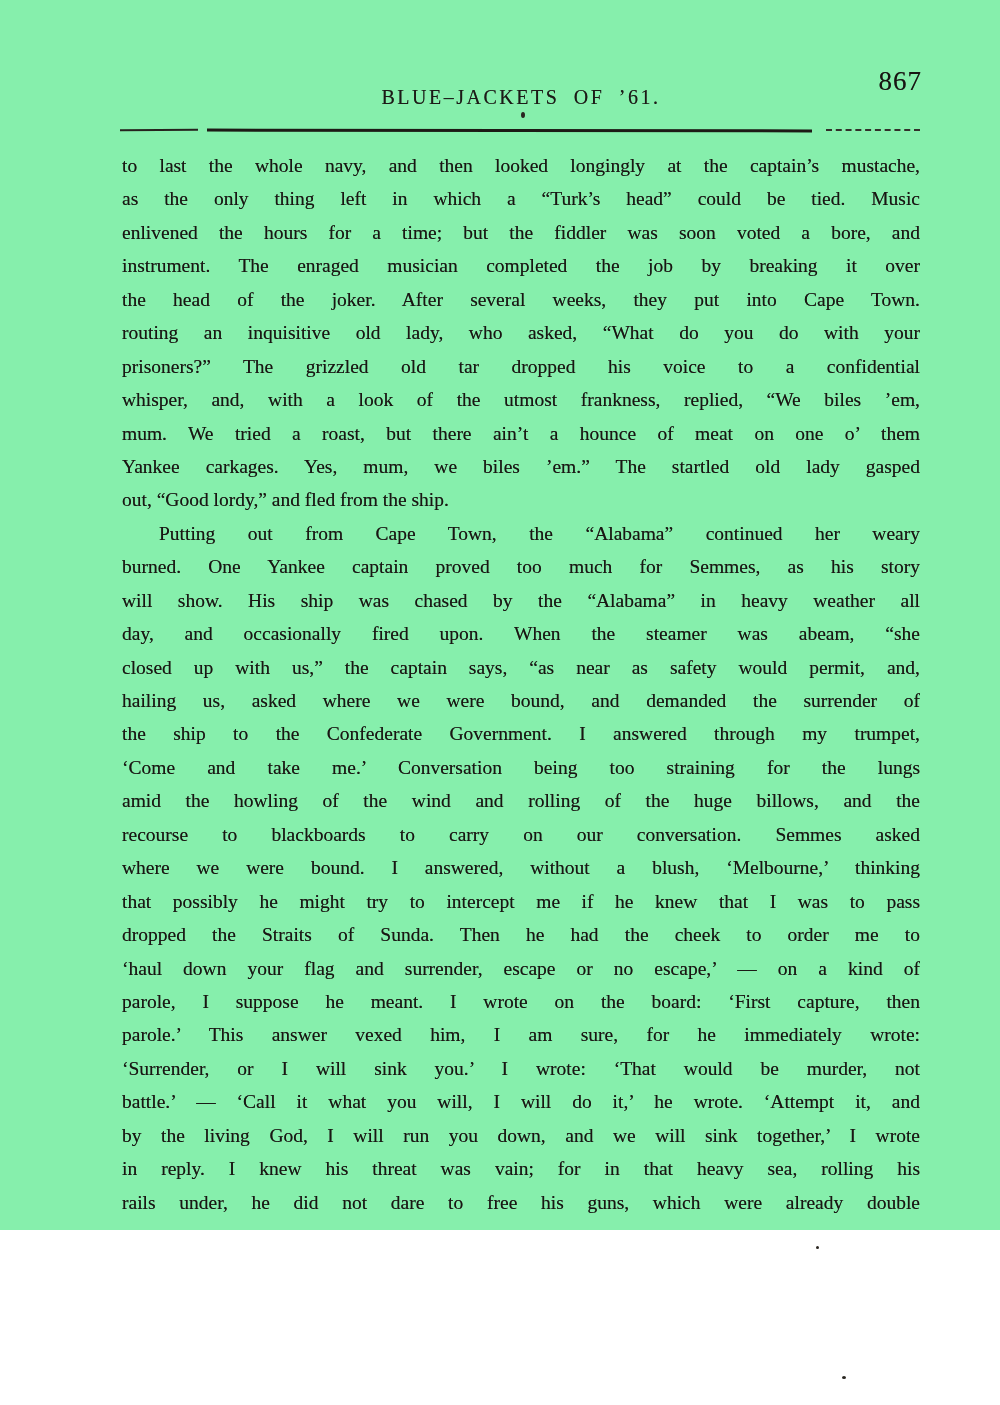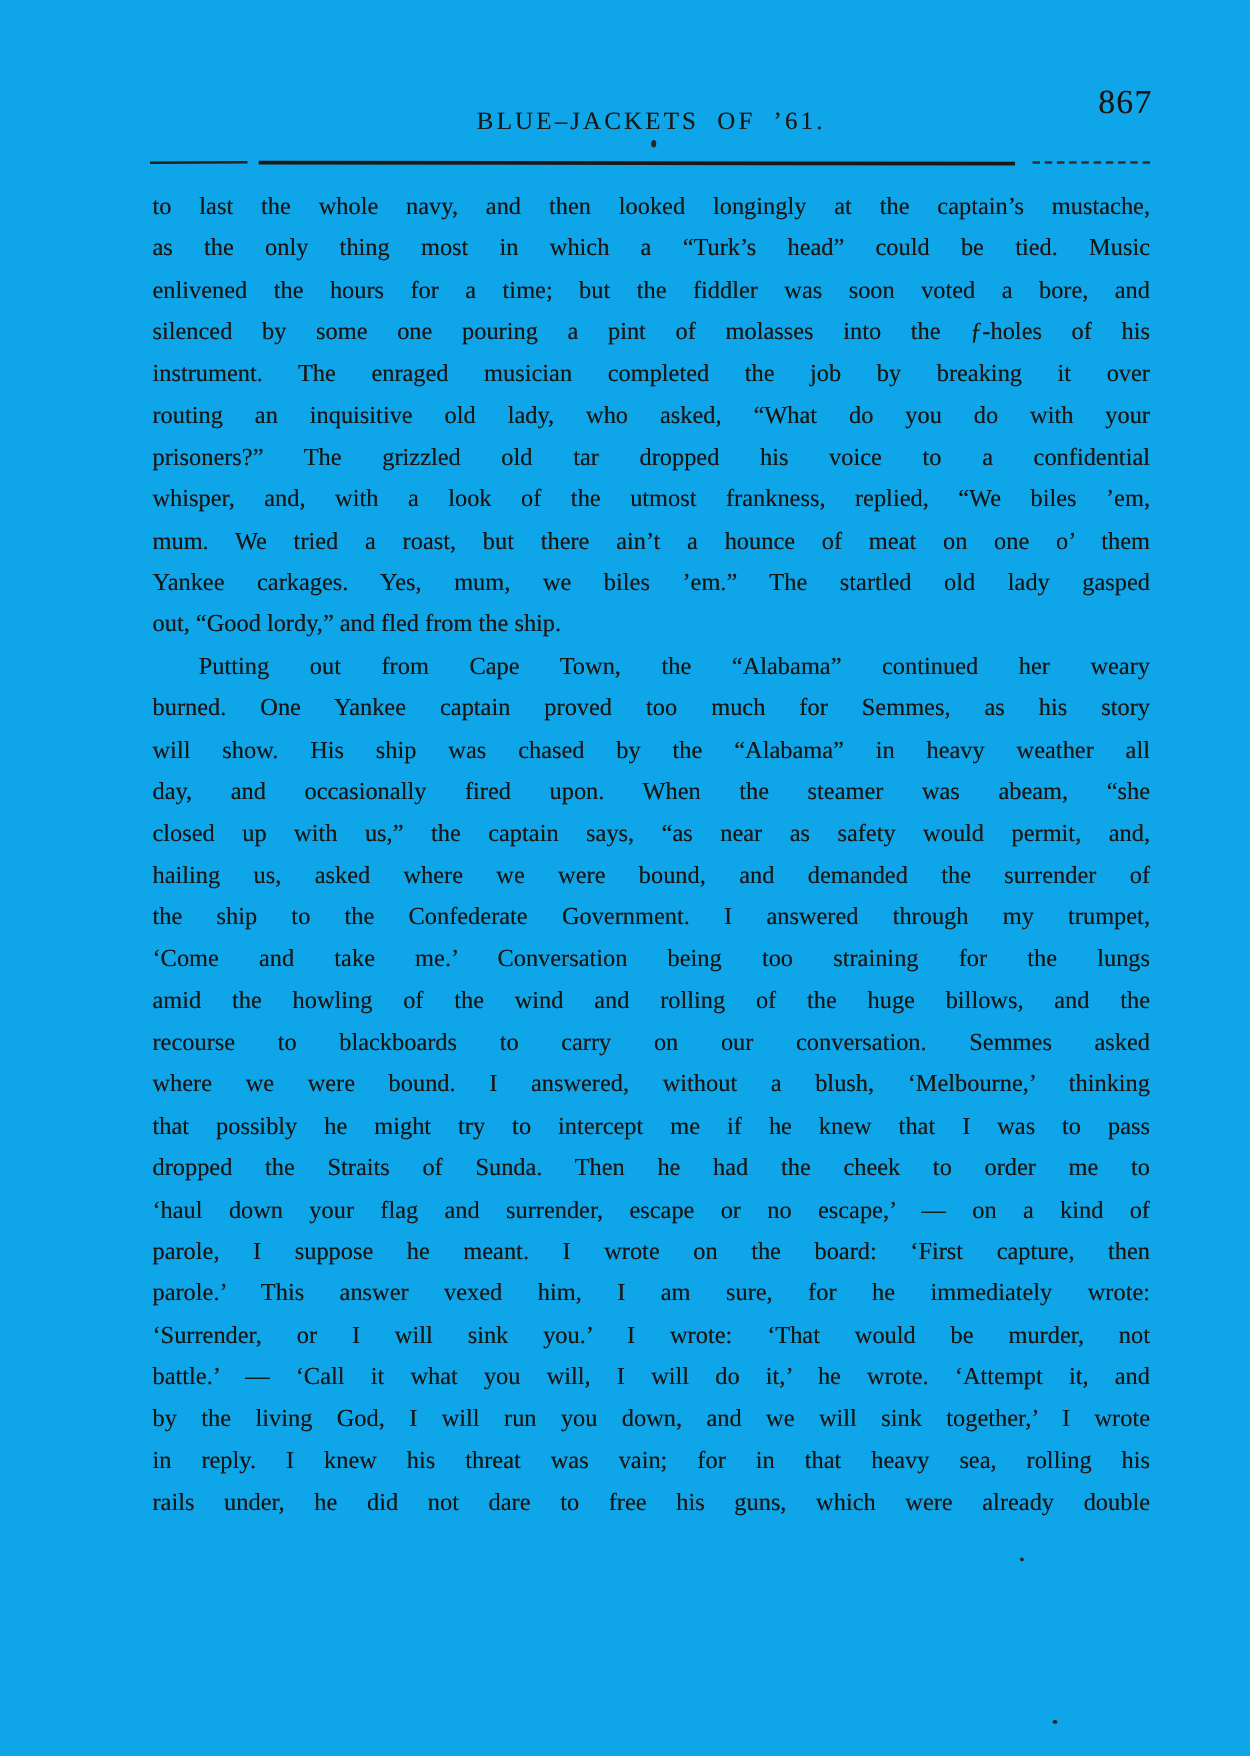--- a/index.html
+++ b/index.html
@@ -6,22 +6,22 @@
     margin: 0;
     padding: 0;
     width: 1000px;
     height: 1405px;
     background: #ffffff;
     overflow: hidden;
   }
   .page {
     position: relative;
     width: 1000px;
-    height: 1405px;
-    background: #0ea5e9;
+    height: 1230px;
+    background: #86efac;
     font-family: "Liberation Serif", "DejaVu Serif", serif;
     color: #191613;
   }
   
   .head-title {
     position: absolute;
     top: 86px;
     left: 122px;
     width: 798px;
     text-align: center;
@@ -98,24 +98,24 @@
     <div class="rule-seg-a"></div>
     <div class="rule-gap-a"></div>
     <div class="rule-seg-b"></div>
     <div class="rule-gap-b"></div>
     <div class="rule-seg-c"></div>
   </div>
 
   <div class="body-text">
       <div class="paragraph">
         <div class="line">to last the whole navy, and then looked longingly at the captain’s mustache,</div>
-        <div class="line">as the only thing most in which a “Turk’s head” could be tied.  Music</div>
+        <div class="line">as the only thing left in which a “Turk’s head” could be tied.  Music</div>
         <div class="line">enlivened the hours for a time; but the fiddler was soon voted a bore, and</div>
-        <div class="line">silenced by some one pouring a pint of molasses into the ƒ-holes of his</div>
         <div class="line">instrument.  The enraged musician completed the job by breaking it over</div>
+        <div class="line">the head of the joker.  After several weeks, they put into Cape Town.</div>
         <div class="line">routing an inquisitive old lady, who asked, “What do you do with your</div>
         <div class="line">prisoners?”  The grizzled old tar dropped his voice to a confidential</div>
         <div class="line">whisper, and, with a look of the utmost frankness, replied, “We biles ’em,</div>
         <div class="line">mum.  We tried a roast, but there ain’t a hounce of meat on one o’ them</div>
         <div class="line">Yankee carkages.  Yes, mum, we biles ’em.”  The startled old lady gasped</div>
         <div class="line short-last">out, “Good lordy,” and fled from the ship.</div>
       </div>
       <div class="paragraph indent">
         <div class="line">Putting out from Cape Town, the “Alabama” continued her weary</div>
         <div class="line">burned.  One Yankee captain proved too much for Semmes, as his story</div>

